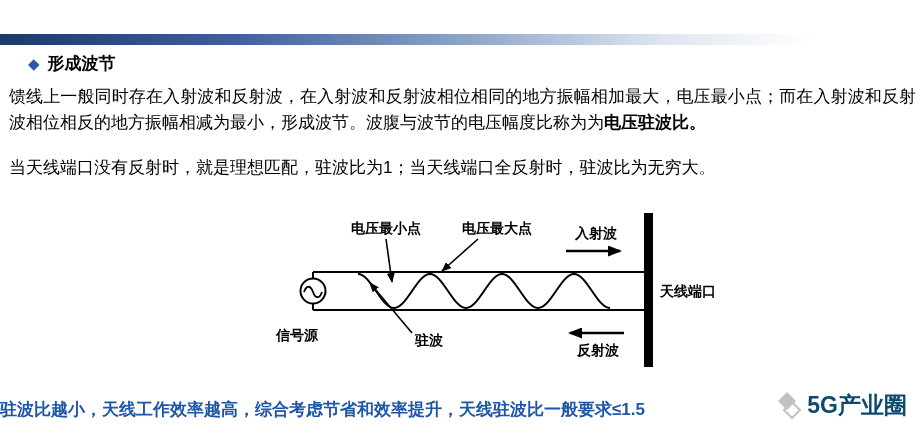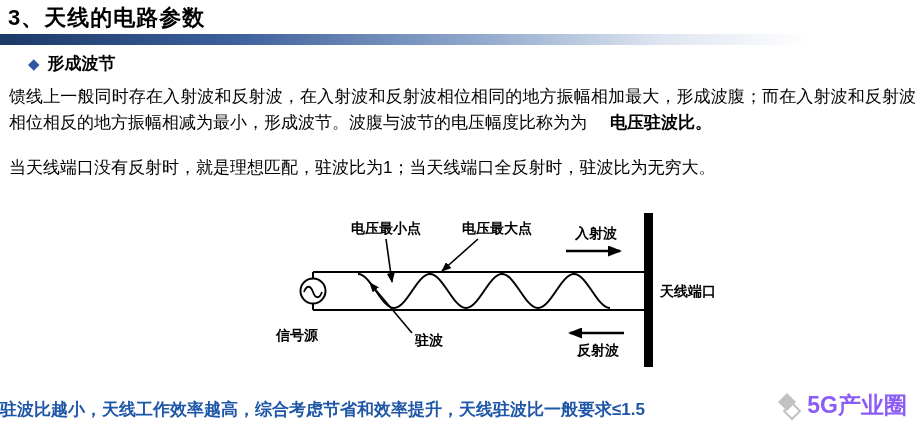--- a/index.html
+++ b/index.html
@@ -28,59 +28,58 @@
     color:#2f55a4;font-size:15px;line-height:1;
   }
   .section-label{
     font-size:17px;font-weight:800;
   }
   .para1{
     position:absolute;left:9px;right:7px;top:84px;
     font-size:17px;line-height:26px;text-align:justify;
     margin:0;
   }
-  .para1 .tail{font-weight:800;margin-left:23px;}
+  .para1 .tail{font-weight:800;}
   .para2{
     position:absolute;left:9px;right:7px;top:155px;
     font-size:17px;font-weight:400;line-height:26px;
     margin:0;
   }
   .diagram{
     position:absolute;left:250px;top:205px;width:470px;height:170px;
   }
   .diagram text{
     font-family:"Liberation Sans","DejaVu Sans",sans-serif;
     font-size:14px;font-weight:700;fill:#000;
   }
   .conclusion{
     position:absolute;left:0;right:0;top:398px;
     font-size:17px;font-weight:800;color:#1e56a8;
     z-index:2;margin:0;
   }
   .watermark{
     position:absolute;right:16px;top:390px;
-    display:flex;align-items:center;gap:4px;
-    color:#8b5cf6;font-size:23px;font-weight:800;
+    display:flex;gap:4px;
+    color:#0c4a6e;font-size:23px;font-weight:800;
     z-index:1;
   }
 </style>
 </head>
 <body>
 
 <div class="slide">
 
-  <h1 class="page-title">3、天线的电路参数</h1>
   <div class="title-bar"></div>
 
   <div class="section-heading">
     <span class="diamond">◆</span>
     <span class="section-label">形成波节</span>
   </div>
 
-  <p class="para1"><span>馈线上一般同时存在入射波和反射波，在入射波和反射波相位相同的地方振幅相加最大，形成波腹；而在入射波和反射波相位相反的地方振幅相减为最小，形成波节。波腹与波节的电压幅度比称为为</span><span class="tail">电压驻波比。</span></p>
+  <p class="para1"><span>馈线上一般同时存在入射波和反射波，在入射波和反射波相位相同的地方振幅相加最大，电压最小点；而在入射波和反射波相位相反的地方振幅相减为最小，形成波节。波腹与波节的电压幅度比称为为</span><span class="tail">电压驻波比。</span></p>
 
   <p class="para2">当天线端口没有反射时，就是理想匹配，驻波比为1；当天线端口全反射时，驻波比为无穷大。</p>
 
   <svg class="diagram" viewBox="250 205 470 170" width="470" height="170" xmlns="http://www.w3.org/2000/svg">
     <defs>
       <marker id="ah-s" markerUnits="userSpaceOnUse" markerWidth="10" markerHeight="8" refX="9" refY="4" orient="auto">
         <path d="M0,0 L10,4 L0,8 Z" fill="#000"></path>
       </marker>
       <marker id="ah-l" markerUnits="userSpaceOnUse" markerWidth="14" markerHeight="11" refX="12" refY="5.5" orient="auto">
         <path d="M0,0 L14,5.5 L0,11 Z" fill="#000"></path>

